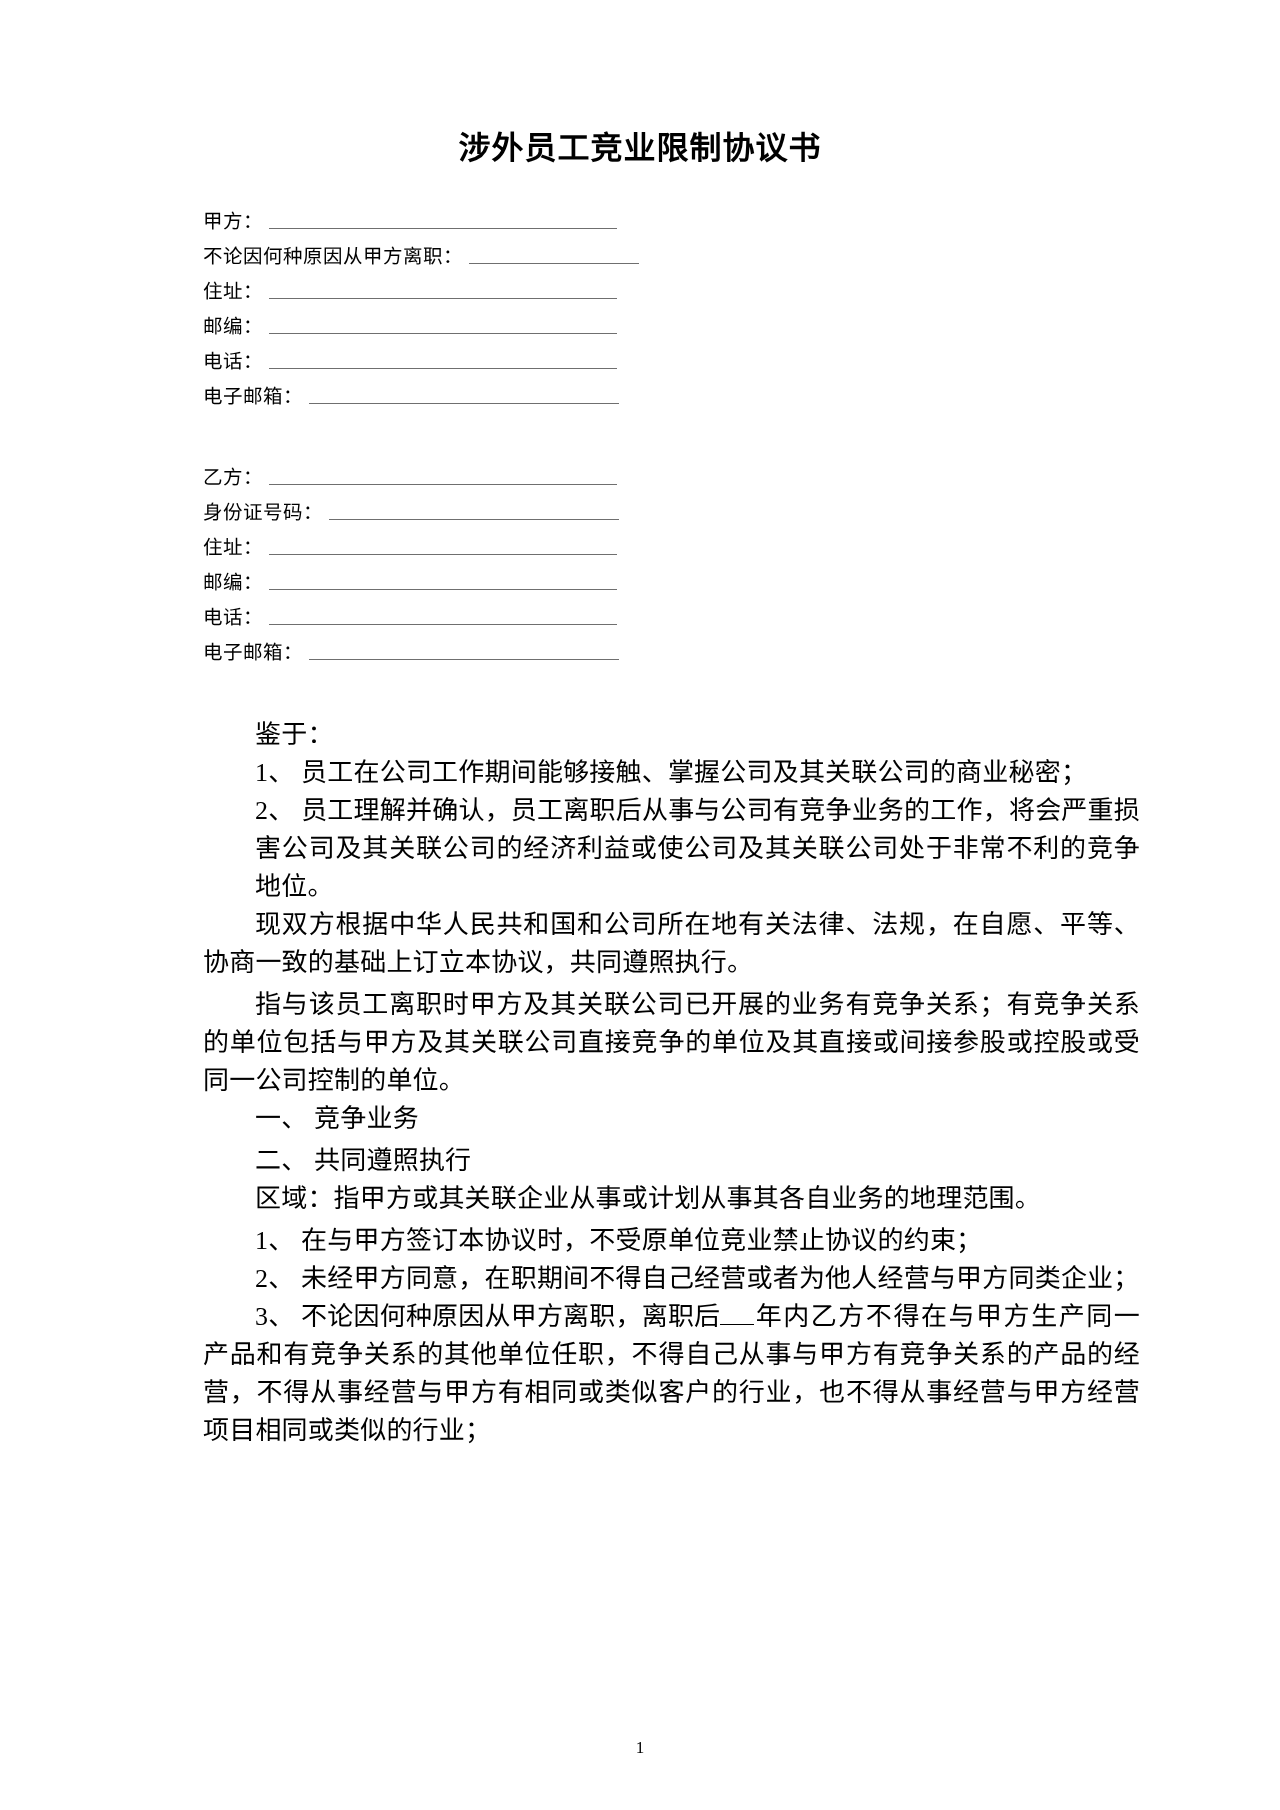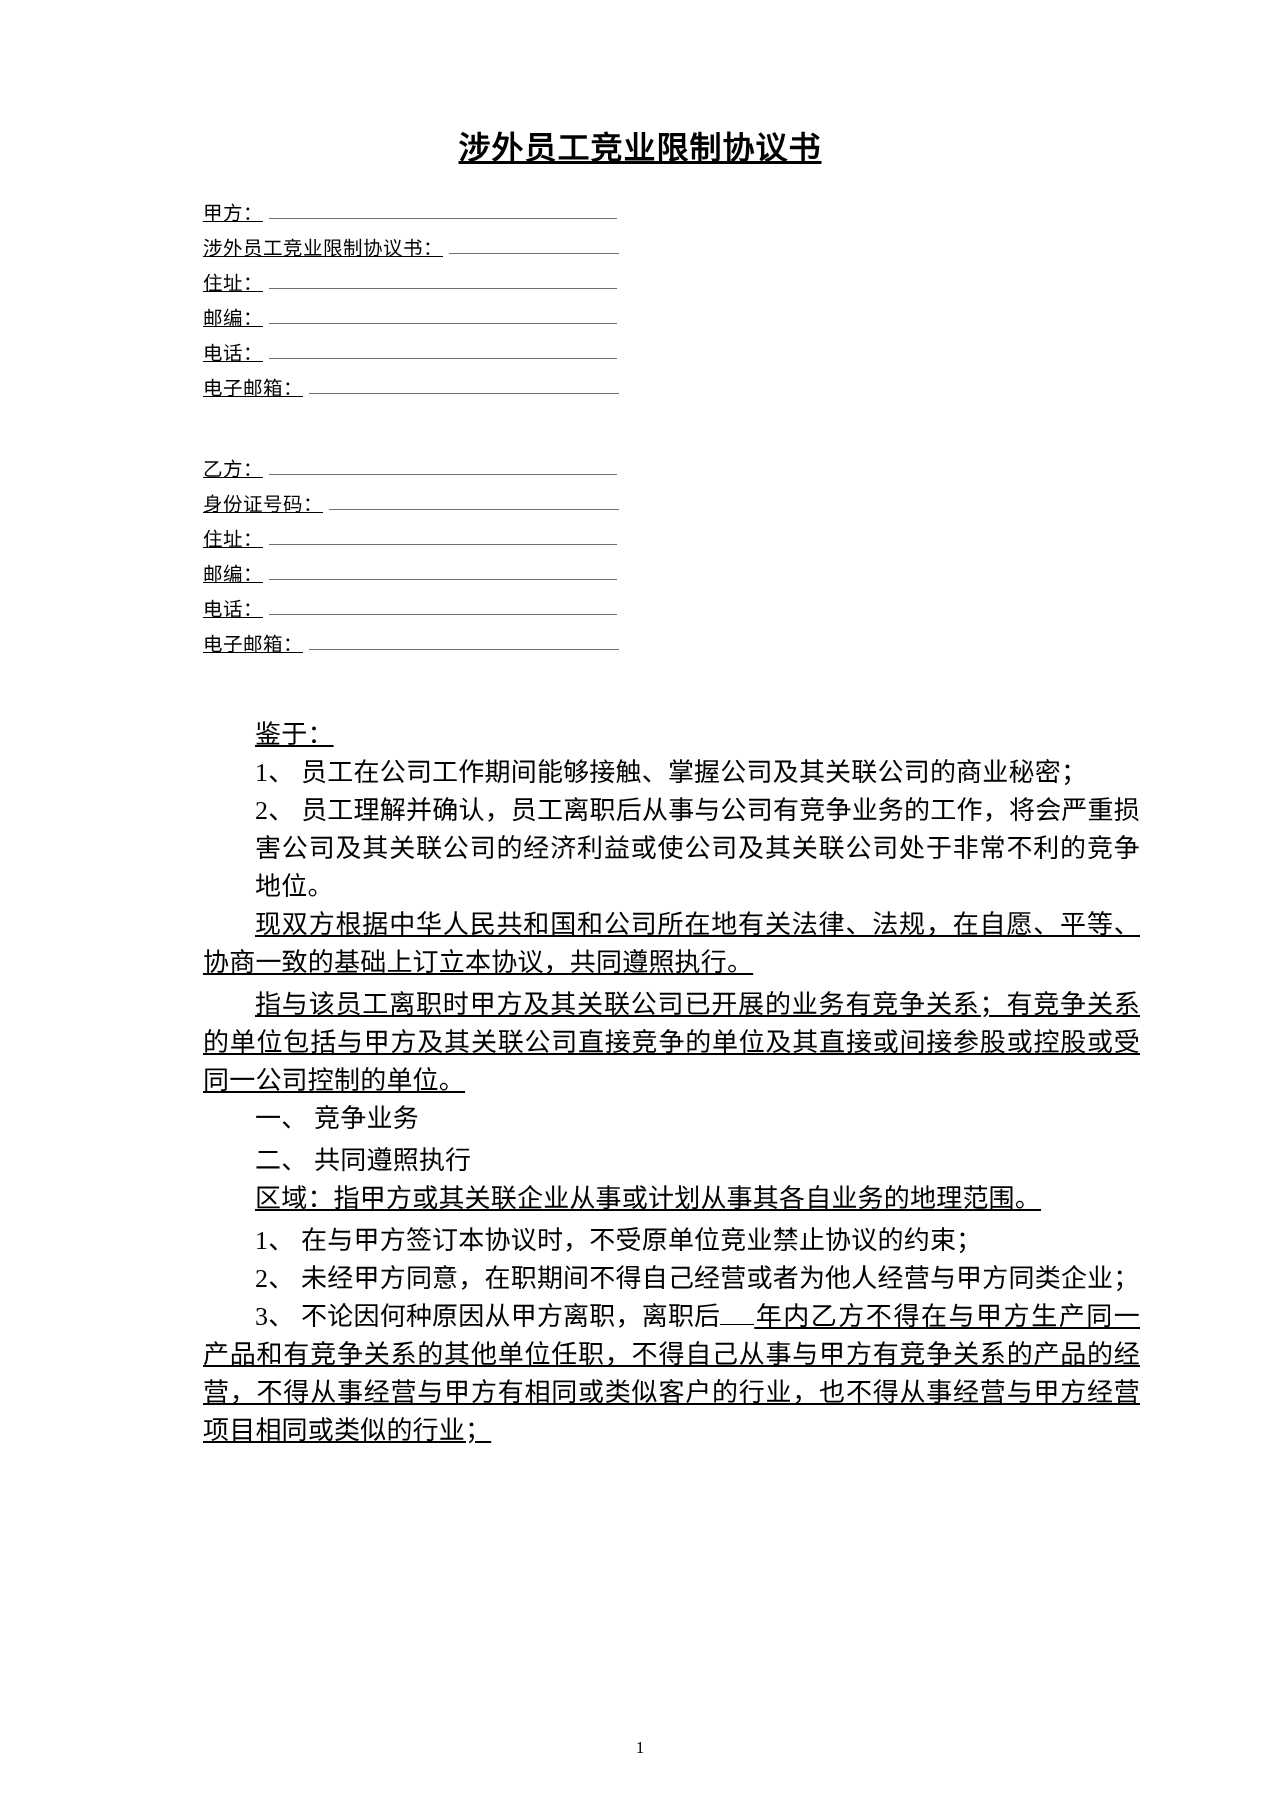--- a/index.html
+++ b/index.html
@@ -13,42 +13,41 @@
     color: #000000;
   }
   .page {
     position: relative;
     width: 1280px;
     height: 1810px;
     margin: 0 auto;
     background: #ffffff;
     box-sizing: border-box;
     overflow: hidden;
-    text-decoration: underline;
   }
   .doc-title {
     text-align: center;
     font-size: 32px;
     font-weight: bold;
     letter-spacing: 1px;
     margin: 0;
     padding-top: 122px;
     font-family: "Liberation Sans", "DejaVu Sans", sans-serif;
   }
   .content {
     margin-top: 36px;
     padding-left: 203px;
     padding-right: 140px;
     font-size: 19.5px;
     line-height: 1;
   }
   
   .field-row {
     display: flex;
-    align-items: flex-start;
+    align-items: center;
     height: 35px;
     white-space: nowrap;
   }
   .field-label {
     flex: none;
     font-size: 19.5px;
     letter-spacing: 0.5px;
   }
   .field-rule {
     display: inline-block;
@@ -105,21 +104,21 @@
   <h1 class="doc-title">涉外员工竞业限制协议书</h1>
 
   <div class="content">
 
     <div id="party-a-fields">
         <div class="field-row">
           <span class="field-label">甲方：</span>
           <span class="field-rule" style="width: 348px;"></span>
         </div>
         <div class="field-row">
-          <span class="field-label">涉外员工竞业限制协议书：</span>
+          <span class="field-label">不论因何种原因从甲方离职：</span>
           <span class="field-rule" style="width: 170px;"></span>
         </div>
         <div class="field-row">
           <span class="field-label">住址：</span>
           <span class="field-rule" style="width: 348px;"></span>
         </div>
         <div class="field-row">
           <span class="field-label">邮编：</span>
           <span class="field-rule" style="width: 348px;"></span>
         </div>

